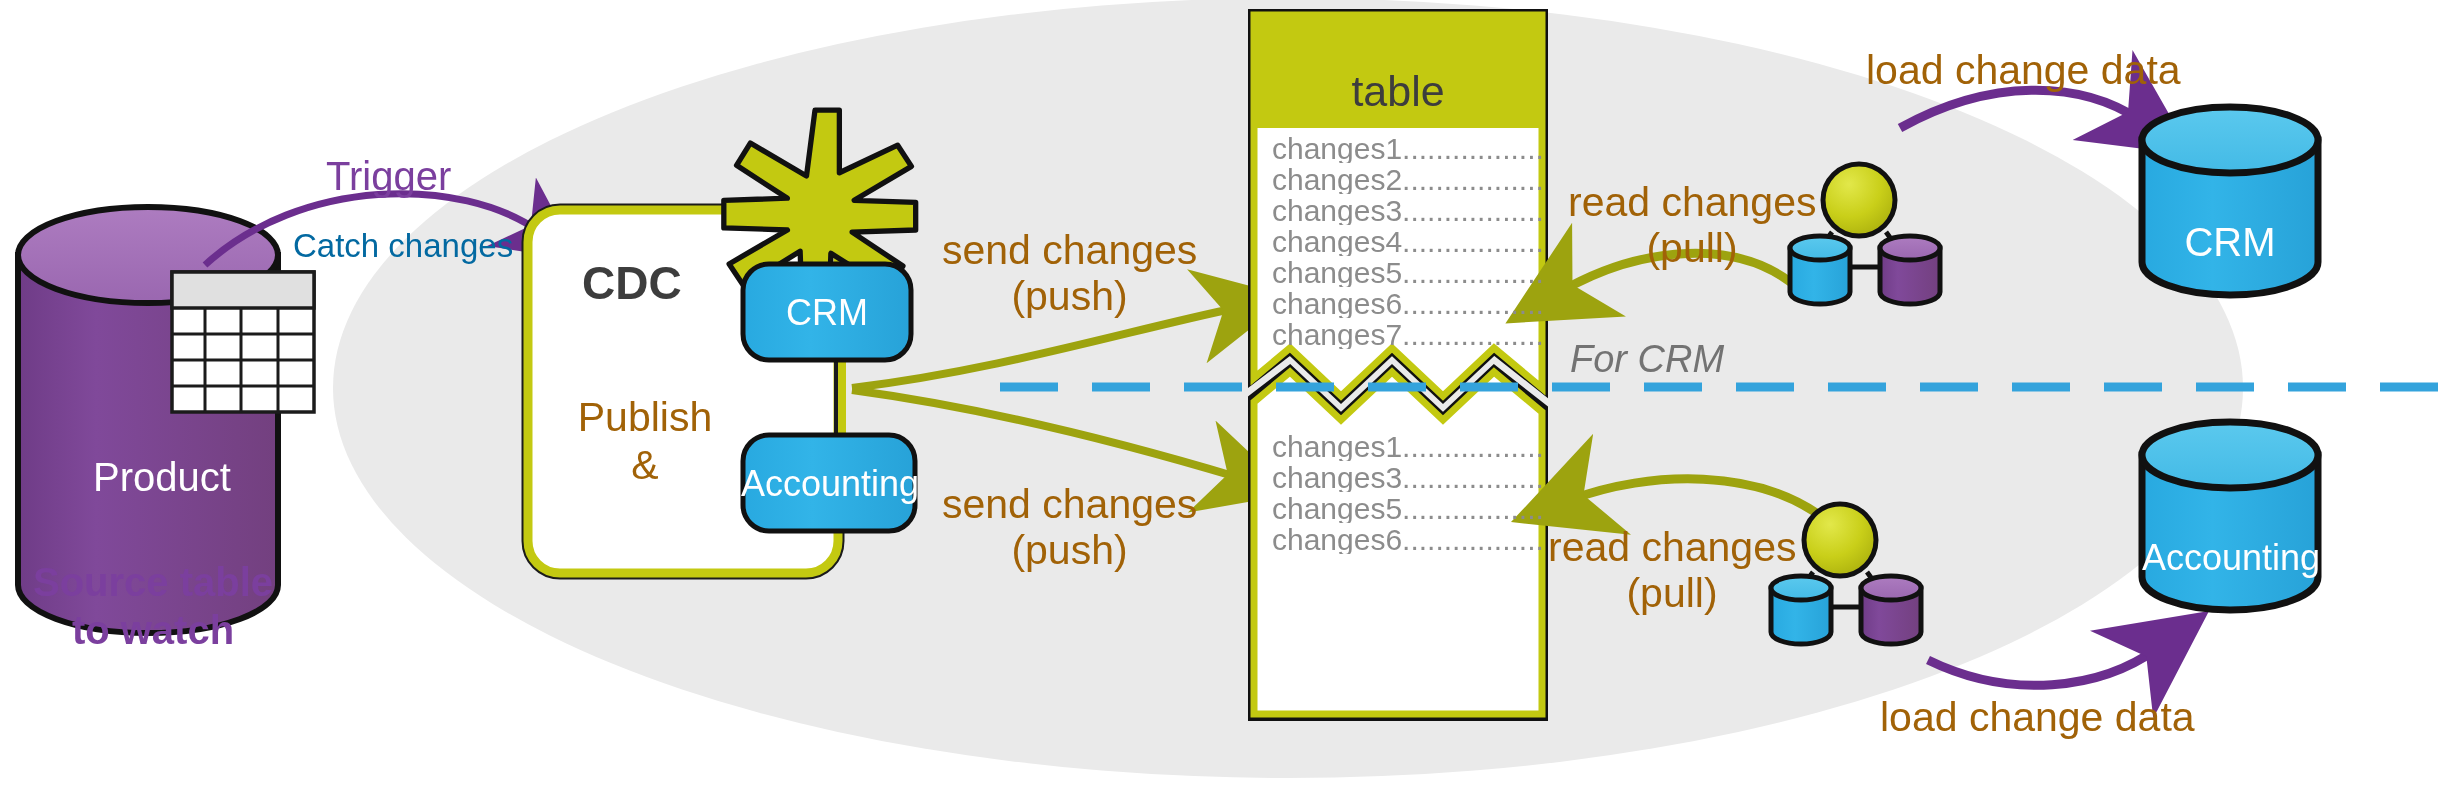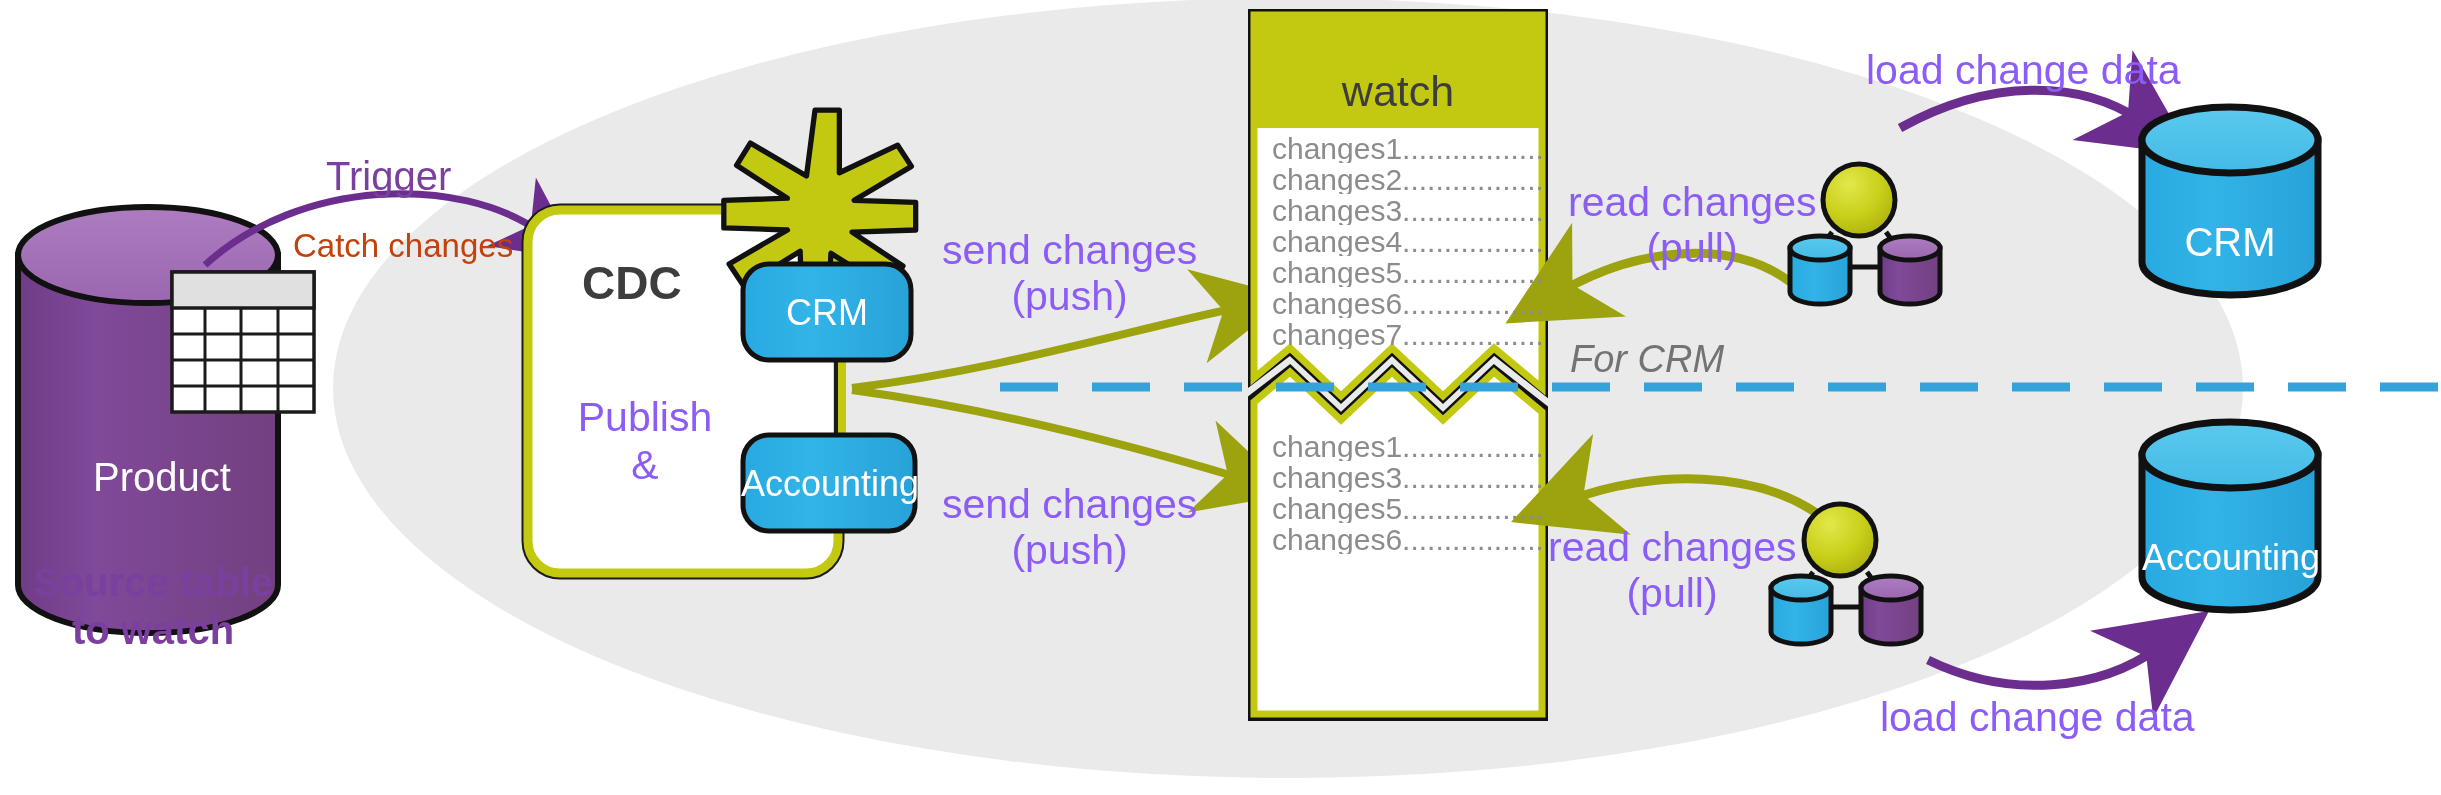--- a/index.html
+++ b/index.html
@@ -5,22 +5,22 @@
   html,body{margin:0;padding:0;background:#ffffff;}
   body{
     font-family:"Liberation Sans", sans-serif;
     width:2441px;height:795px;overflow:hidden;position:relative;
   }
   #stage{position:absolute;left:0;top:0;width:2441px;height:795px;}
   #stage > svg{position:absolute;left:0;top:0;}
   .lbl{position:absolute;white-space:pre;line-height:1.12;}
   .t-purple-bold{color:#7B3F9E;font-weight:bold;font-size:40px;text-align:center;}
   .t-purple{color:#7B3F9E;font-size:40px;}
-  .t-purple-sm{color:#c2410c;font-size:33px;}
-  .t-dark{color:#8b5cf6;font-size:41px;text-align:center;}
+  .t-purple-sm{color:#0369a1;font-size:33px;}
+  .t-dark{color:#a16207;font-size:41px;text-align:center;}
   .t-dark-bold{color:#3D3D3D;font-size:46px;font-weight:bold;}
   .t-blue-it{color:#737373;font-size:38px;font-style:italic;}
   .t-white{color:#ffffff;font-size:36px;text-align:center;}
   .t-white-lg{color:#ffffff;font-size:40px;text-align:center;}
   .t-grey-mono{color:#8C8C8C;font-size:30px;letter-spacing:0px;}
   .t-title{color:#3D3D3D;font-size:43px;text-align:center;line-height:1.08;}
 </style>
 </head>
 <body>
 
@@ -171,21 +171,21 @@
   <div class="lbl t-dark" style="left:540px;top:443px;width:210px;">&amp;</div>
 
   <div class="lbl t-white" style="left:743px;top:293px;width:168px;">CRM</div>
   <div class="lbl t-white" style="left:741px;top:464px;width:176px;">Accounting</div>
 
   <div class="lbl t-dark" style="left:942px;top:228px;">send changes</div>
   <div class="lbl t-dark" style="left:942px;top:274px;width:255px;">(push)</div>
   <div class="lbl t-dark" style="left:942px;top:482px;">send changes</div>
   <div class="lbl t-dark" style="left:942px;top:528px;width:255px;">(push)</div>
 
-  <div class="lbl t-title" style="left:1254px;top:68px;width:288px;">watch</div>
+  <div class="lbl t-title" style="left:1254px;top:68px;width:288px;">table</div>
 
   <div style="position:absolute;left:1272px;top:132px;width:270px;">
     <div class="t-grey-mono" style="height:31px;overflow:hidden;">changes1......................</div>
     <div class="t-grey-mono" style="height:31px;overflow:hidden;">changes2......................</div>
     <div class="t-grey-mono" style="height:31px;overflow:hidden;">changes3......................</div>
     <div class="t-grey-mono" style="height:31px;overflow:hidden;">changes4......................</div>
     <div class="t-grey-mono" style="height:31px;overflow:hidden;">changes5......................</div>
     <div class="t-grey-mono" style="height:31px;overflow:hidden;">changes6......................</div>
     <div class="t-grey-mono" style="height:31px;overflow:hidden;">changes7......................</div>
   </div>

